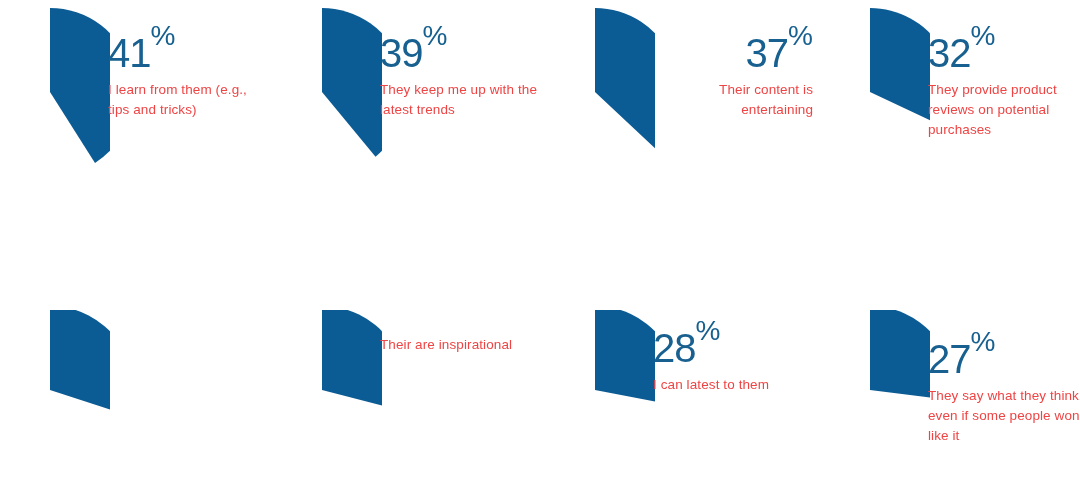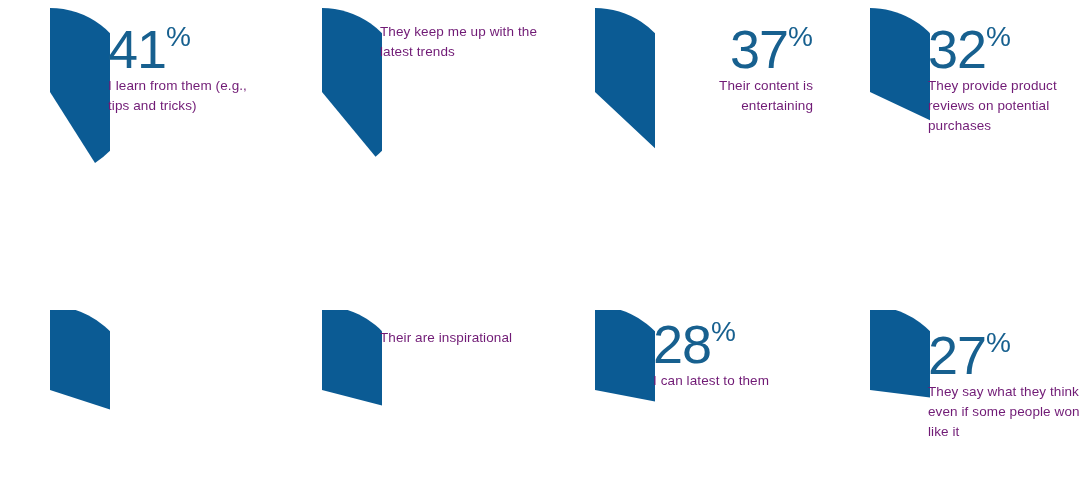--- a/index.html
+++ b/index.html
@@ -50,33 +50,34 @@
     width: 160px;
   }
 
   .pct {
     color: #17608f;
     line-height: 1;
     white-space: nowrap;
     letter-spacing: -1px;
   }
   .pct .num {
-    font-size: 54px;
+    font-size: 40px;
     font-weight: 400;
     vertical-align: baseline;
   }
   .pct .sym {
     font-size: 28px;
     font-weight: 400;
     vertical-align: 22px;
     letter-spacing: 0;
   }
 
   .desc {
-    color: #701a75;
+    margin-top: 7px;
+    color: #ef4444;
     font-size: 13.5px;
     line-height: 20px;
     font-weight: 400;
     letter-spacing: 0.1px;
   }
 </style>
 </head>
 <body>
 
 <div id="grid">
@@ -91,20 +92,21 @@
         <div class="desc">I learn from them (e.g., tips and tricks)</div>
       </div>
     </div>
     <div class="stat-card" style="left: 272px; top: 0px;">
       <div class="pie-wrap" style="width: 110px; height: 196px; top: 0px;">
         <svg class="pie-svg" width="110" height="200" viewBox="0 0 110 200" style="top: 0px;">
           <path d="M 50 92 L 50 8 A 84 84 0 0 1 103.54361513888995 156.72311239316628 Z" fill="#0b5b94"></path>
         </svg>
       </div>
       <div class="text-col" style="top: 22px;">
+        <div class="pct"><span class="num">39</span><span class="sym">%</span></div>
         <div class="desc">They keep me up with the latest trends</div>
       </div>
     </div>
     <div class="stat-card" style="left: 545px; top: 0px; text-align: right;">
       <div class="pie-wrap" style="width: 110px; height: 196px; top: 0px;">
         <svg class="pie-svg" width="110" height="200" viewBox="0 0 110 200" style="top: 0px;">
           <path d="M 50 92 L 50 8 A 84 84 0 0 1 111.23336470339856 149.50195689800984 Z" fill="#0b5b94"></path>
         </svg>
       </div>
       <div class="text-col" style="top: 22px;">

